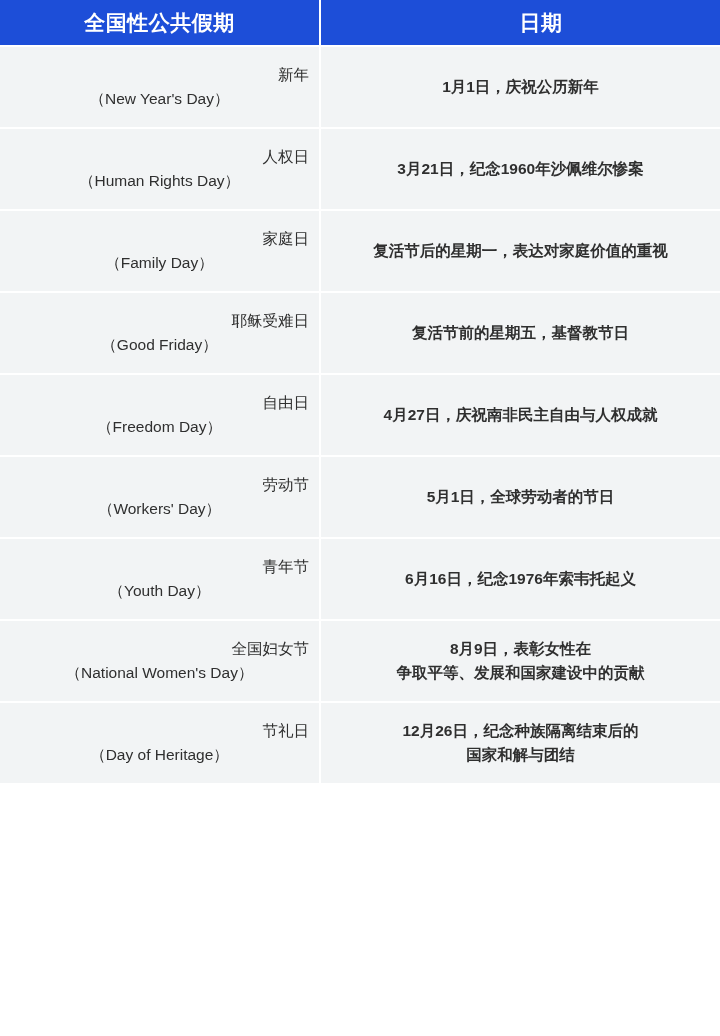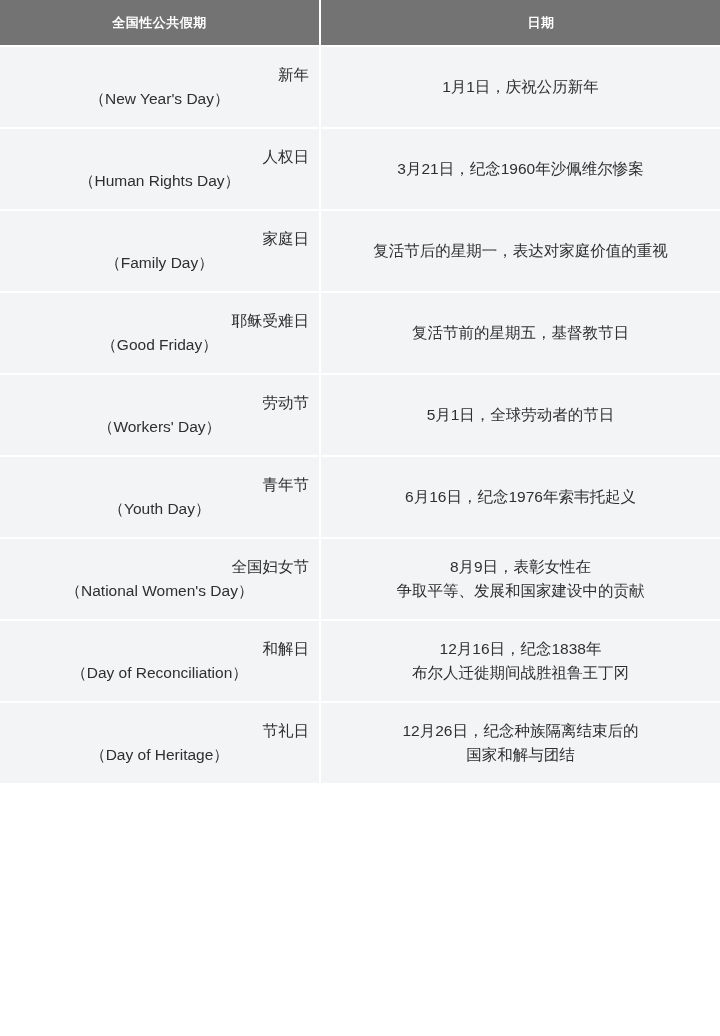--- a/index.html
+++ b/index.html
@@ -16,23 +16,23 @@
   }
   .table {
     width: 720px;
     border-collapse: collapse;
     table-layout: fixed;
   }
   .table col.c1 { width: 320px; }
   .table col.c2 { width: 400px; }
 
   thead th {
-    background: #737373;
+    background: #1d4ed8;
     color: #ffffff;
-    font-size: 13px;
+    font-size: 21px;
     font-weight: bold;
     letter-spacing: 0.5px;
     height: 46px;
     text-align: center;
     vertical-align: middle;
     border-right: 2px solid #ffffff;
     font-family: Liberation Serif, serif;
   }
   thead th:last-child { border-right: none; padding-left: 42px; }
 
@@ -40,21 +40,21 @@
     background: #f2f4f5;
     border-top: 2px solid #ffffff;
     border-right: 2px solid #ffffff;
     text-align: center;
     vertical-align: middle;
     font-size: 15.5px;
     line-height: 1.55;
     padding: 16px 10px;
     color: #2f2f2f;
   }
-  tbody td:last-child { border-right: none; }
+  tbody td:last-child { border-right: none; font-weight: bold; }
 
   .name-cn { display: block; text-align: right; }
   .name-en { display: block; }
   .date-line { display: block; }
 </style>
 </head>
 <body>
 
 <table class="table">
   <colgroup>
@@ -99,20 +99,29 @@
         <td>
           <span class="name-cn">耶稣受难日</span>
           <span class="name-en">（Good Friday）</span>
         </td>
         <td>
           <span class="date-line">复活节前的星期五，基督教节日</span>
         </td>
       </tr>
       <tr>
         <td>
+          <span class="name-cn">自由日</span>
+          <span class="name-en">（Freedom Day）</span>
+        </td>
+        <td>
+          <span class="date-line">4月27日，庆祝南非民主自由与人权成就</span>
+        </td>
+      </tr>
+      <tr>
+        <td>
           <span class="name-cn">劳动节</span>
           <span class="name-en">（Workers' Day）</span>
         </td>
         <td>
           <span class="date-line">5月1日，全球劳动者的节日</span>
         </td>
       </tr>
       <tr>
         <td>
           <span class="name-cn">青年节</span>
@@ -127,30 +136,20 @@
           <span class="name-cn">全国妇女节</span>
           <span class="name-en">（National Women's Day）</span>
         </td>
         <td>
           <span class="date-line">8月9日，表彰女性在</span>
           <span class="date-line">争取平等、发展和国家建设中的贡献</span>
         </td>
       </tr>
       <tr>
         <td>
-          <span class="name-cn">和解日</span>
-          <span class="name-en">（Day of Reconciliation）</span>
-        </td>
-        <td>
-          <span class="date-line">12月16日，纪念1838年</span>
-          <span class="date-line">布尔人迁徙期间战胜祖鲁王丁冈</span>
-        </td>
-      </tr>
-      <tr>
-        <td>
           <span class="name-cn">节礼日</span>
           <span class="name-en">（Day of Heritage）</span>
         </td>
         <td>
           <span class="date-line">12月26日，纪念种族隔离结束后的</span>
           <span class="date-line">国家和解与团结</span>
         </td>
       </tr>
     </tbody>
 </table>

